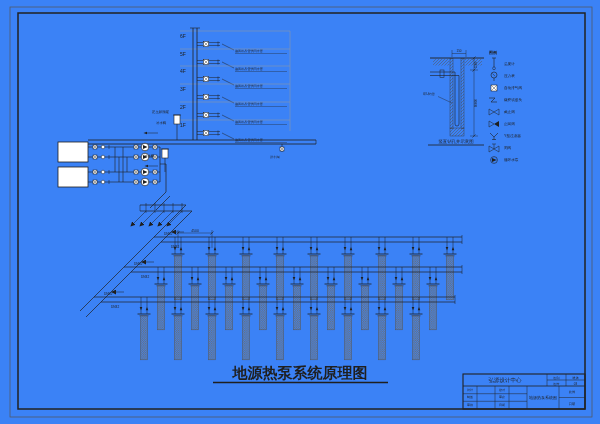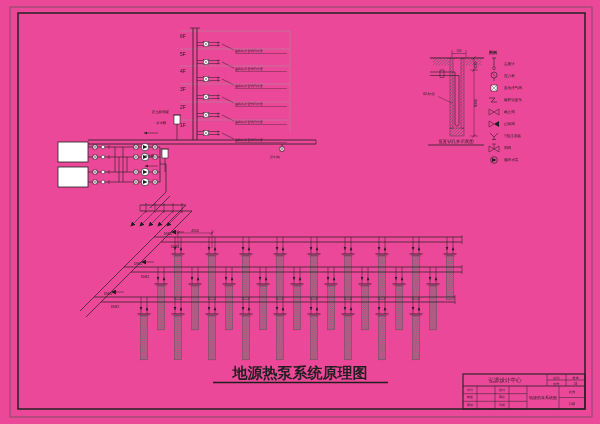--- a/index.html
+++ b/index.html
@@ -1,16 +1,16 @@
 <!DOCTYPE html>
 <html><head>
 <meta charset="utf-8">
 <style>
   html,body{margin:0;padding:0;background:#fff;}
-  .sheet{position:relative;width:600px;height:424px;background:#ec4899;overflow:hidden;
+  .sheet{position:relative;width:600px;height:424px;background:#3b82f6;overflow:hidden;
          font-family:"Liberation Sans",sans-serif;}
   svg text{font-family:"Liberation Sans",sans-serif;fill:#1f1f1f;}
   svg .serif{font-family:"Liberation Serif",serif;}
 </style>
 </head>
 <body>
 
 <div class="sheet">
 <svg width="600" height="424" viewBox="0 0 600 424">
   <defs>

